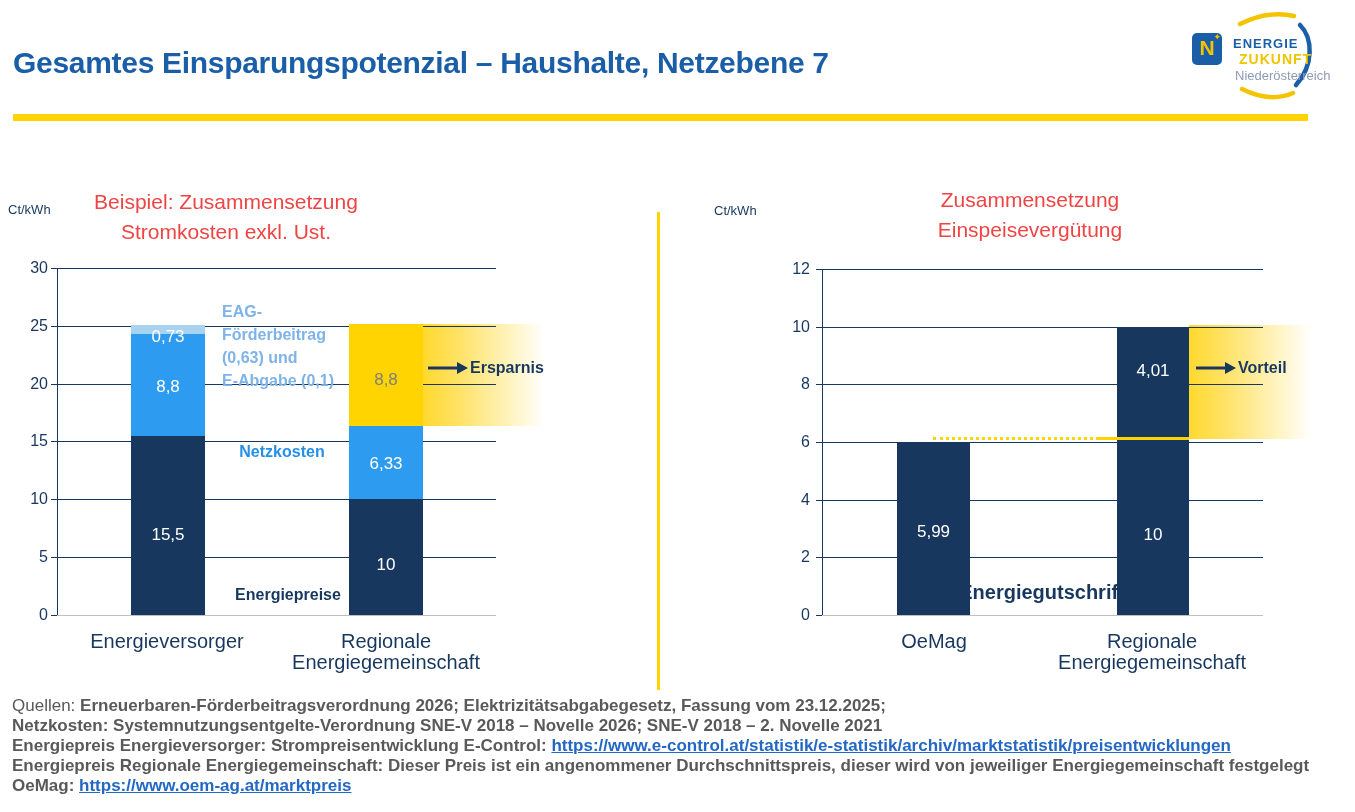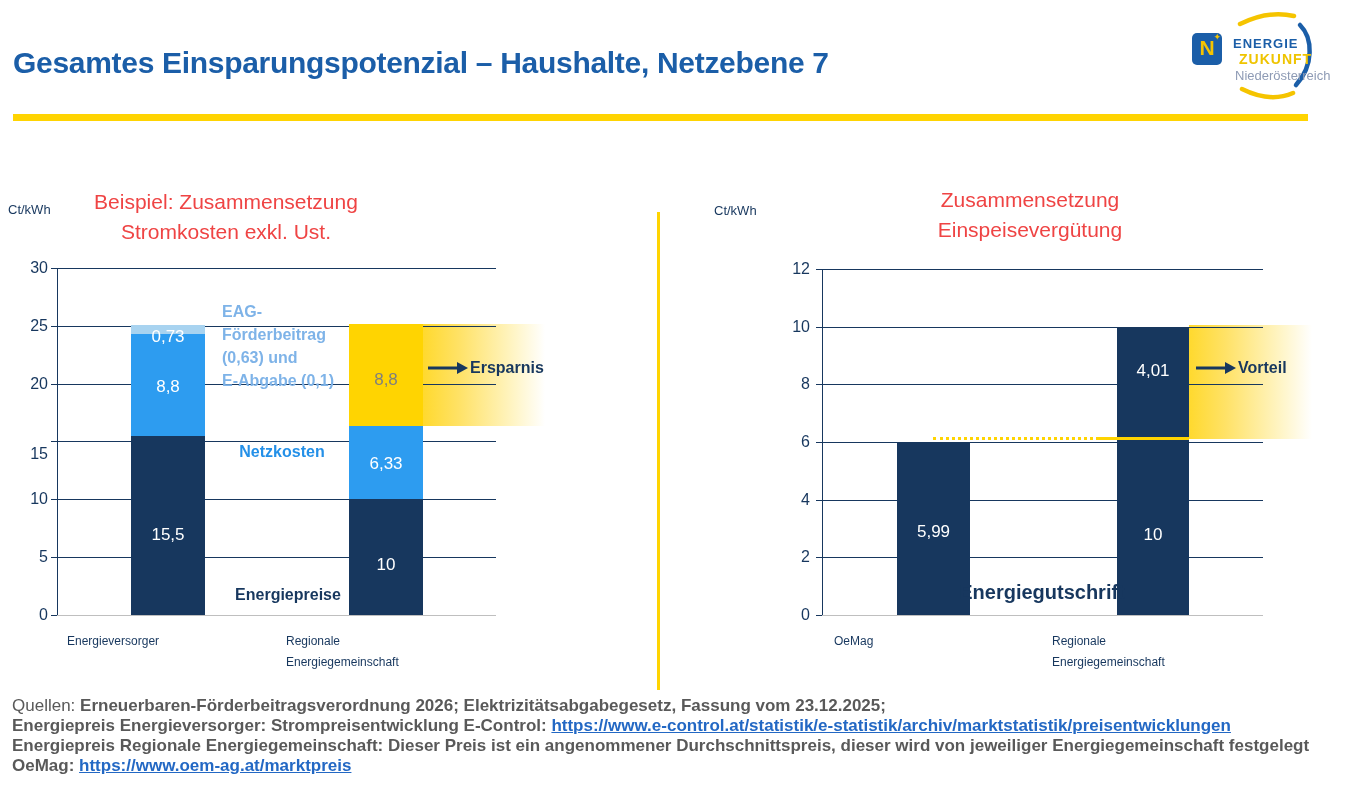--- a/index.html
+++ b/index.html
@@ -21,21 +21,21 @@
   
   .grid{position:absolute;height:1px;background:#17375E;z-index:2;}
   .grid-zero{position:absolute;height:1px;background:#BFBFBF;z-index:2;}
   .vaxis{position:absolute;width:1px;background:#17375E;z-index:2;}
   .tick{position:absolute;width:6px;height:1px;background:#17375E;z-index:2;}
   .ylab{position:absolute;width:40px;text-align:right;font-size:16px;color:#17375E;line-height:20px;z-index:3;}
   .unit{position:absolute;font-size:13px;color:#17375E;z-index:3;}
   .ctitle{position:absolute;width:300px;text-align:center;font-size:21px;color:#ef4444;z-index:3;}
   .seg{position:absolute;z-index:3;}
   .seg-label{position:absolute;width:74px;text-align:center;color:#ffffff;font-size:17px;line-height:18px;z-index:5;}
-  .xlab{position:absolute;width:200px;font-size:12px;color:#17375E;line-height:20px;z-index:3;}
+  .xlab{position:absolute;width:200px;text-align:center;font-size:20px;color:#17375E;line-height:20px;z-index:3;}
   .ann{position:absolute;font-weight:bold;z-index:5;}
   .band{position:absolute;z-index:1;background:linear-gradient(90deg,#FFD92E 0%,#FFE267 30%,#FFF3BC 70%,rgba(255,246,214,0) 100%);}
   .arrow{position:absolute;z-index:5;}
   .arrow-text{position:absolute;font-size:16px;font-weight:bold;color:#17375E;z-index:5;}
   .divider{left:657px;top:212px;width:3px;height:478px;background:#FFD401;}
   .dotline{position:absolute;left:933px;top:437px;width:172px;height:0;border-top:3px dotted #FFD401;z-index:4;}
   .solidline{position:absolute;left:1098px;top:437px;width:91px;height:3px;background:#FFD401;z-index:4;}
   
   .footer{left:12px;top:696px;width:1310px;font-size:17px;color:#595959;line-height:20px;}
   .footer .b{font-weight:bold;}
@@ -89,21 +89,21 @@
   <div class="tick" style="left:51px;top:326px;"></div>
   <div class="tick" style="left:51px;top:384px;"></div>
   <div class="tick" style="left:51px;top:441px;"></div>
   <div class="tick" style="left:51px;top:499px;"></div>
   <div class="tick" style="left:51px;top:557px;"></div>
   <div class="tick" style="left:51px;top:615px;"></div>
 
   <div class="ylab" style="left:8px;top:258px;">30</div>
   <div class="ylab" style="left:8px;top:316px;">25</div>
   <div class="ylab" style="left:8px;top:374px;">20</div>
-  <div class="ylab" style="left:8px;top:444px;">15</div>
+  <div class="ylab" style="left:8px;top:431px;">15</div>
   <div class="ylab" style="left:8px;top:489px;">10</div>
   <div class="ylab" style="left:8px;top:547px;">5</div>
   <div class="ylab" style="left:8px;top:605px;">0</div>
 
   <div class="seg" style="left:131px;top:436px;width:74px;height:179px;background:#17375E;"></div>
   <div class="seg" style="left:131px;top:334px;width:74px;height:102px;background:#2D9CF0;"></div>
   <div class="seg" style="left:131px;top:325px;width:74px;height:9px;background:#A8D3F0;"></div>
   <div class="seg-label" style="left:131px;top:328px;">0,73</div>
   <div class="seg-label" style="left:131px;top:378px;">8,8</div>
   <div class="seg-label" style="left:131px;top:526px;">15,5</div>
@@ -177,20 +177,23 @@
 
   <div class="xlab" style="left:834px;top:631px;">OeMag</div>
   <div class="xlab" style="left:1052px;top:631px;">Regionale</div>
   <div class="xlab" style="left:1052px;top:652px;">Energiegemeinschaft</div>
 
   <div class="abs footer">
     <div>
       <span>Quellen: </span><span class="b">Erneuerbaren-Förderbeitragsverordnung 2026; Elektrizitätsabgabegesetz, Fassung vom 23.12.2025;</span>
     </div>
     <div>
+      <span class="b">Netzkosten: Systemnutzungsentgelte-Verordnung SNE-V 2018 – Novelle 2026; SNE-V 2018 – 2. Novelle 2021</span>
+    </div>
+    <div>
       <span class="b">Energiepreis Energieversorger: Strompreisentwicklung E-Control: </span><a href="#">https://www.e-control.at/statistik/e-statistik/archiv/marktstatistik/preisentwicklungen</a>
     </div>
     <div>
       <span class="b">Energiepreis Regionale Energiegemeinschaft: Dieser Preis ist ein angenommener Durchschnittspreis, dieser wird von jeweiliger Energiegemeinschaft festgelegt</span>
     </div>
     <div>
       <span class="b">OeMag: </span><a href="#">https://www.oem-ag.at/marktpreis</a>
     </div>
   </div>
 

